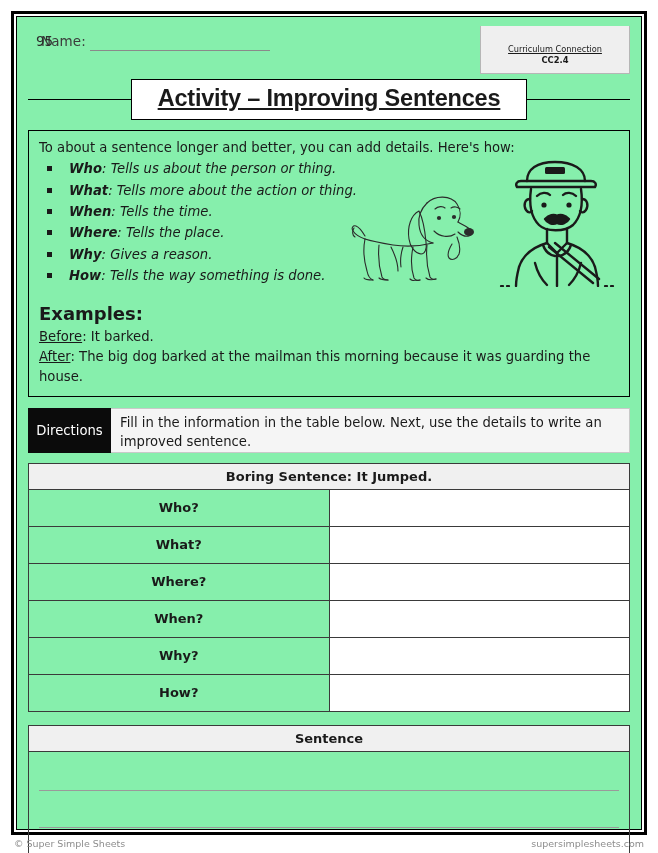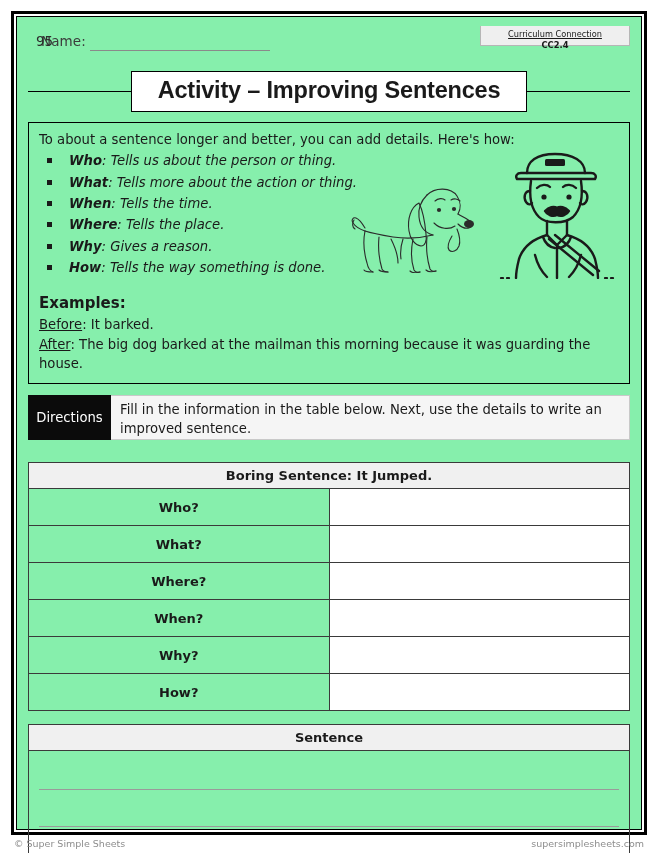--- a/index.html
+++ b/index.html
@@ -68,50 +68,51 @@
     top: 6px;
     text-align: left;
     font-size: 13.5px;
     color: #2d2d2d;
   }
   .cc-badge {
     position: absolute;
     right: 0px;
     top: -1px;
     width: 150px;
-    height: 20px;
+    height: 48px;
     background: #efefef;
     border: 1px solid #b6b6b6;
     border-top: none;
     text-align: center;
-    padding-top: 3px;
+    padding-top: 18px;
   }
   .cc-badge .cc-title {
     font-size: 8.2px;
     text-decoration: underline;
     color: #1a1a1a;
     line-height: 1.35;
     display: block;
   }
   .cc-badge .cc-code {
     font-size: 8.4px;
     font-weight: bold;
     color: #1a1a1a;
     display: block;
     line-height: 1.4;
   }
 
   
   .title-wrap {
     position: relative;
-    margin-top: 6px;
+    margin-top: 14px;
     height: 44px;
     display: flex;
     align-items: center;
     justify-content: center;
+    text-decoration: underline;
   }
   .title-rule {
     position: absolute;
     top: 50%;
     height: 0;
     border-top: 1.4px solid #000;
     width: 100%;
     left: 0;
   }
   .title-box {
@@ -158,21 +159,21 @@
     left: 8px;
     top: 8px;
     width: 5px;
     height: 5px;
     background: #1a1a1a;
   }
   .bullet-list li b { font-weight: bold; }
 
   .examples-head {
     margin-top: 5px;
-    font-size: 15px;
+    font-size: 18px;
     font-weight: bold;
     line-height: 1.5;
   }
   .example-line {
     font-size: 13.2px;
     line-height: 1.5;
   }
   .example-line .u { text-decoration: underline; }
 
   
@@ -213,21 +214,21 @@
     border: 1px solid #c9c9c9;
     border-left: none;
     font-size: 13.2px;
     line-height: 1.42;
     padding: 5px 9px;
     color: #1a1a1a;
   }
 
   
   .sheet-table {
-    margin-top: 22px;
+    margin-top: 10px;
     width: 100%;
     border-collapse: collapse;
     table-layout: fixed;
   }
   .sheet-table th.t-head {
     border: 1.3px solid #3a3a3a;
     background: #f0f0f0;
     font-size: 13px;
     font-weight: bold;
     padding: 5px 4px;

